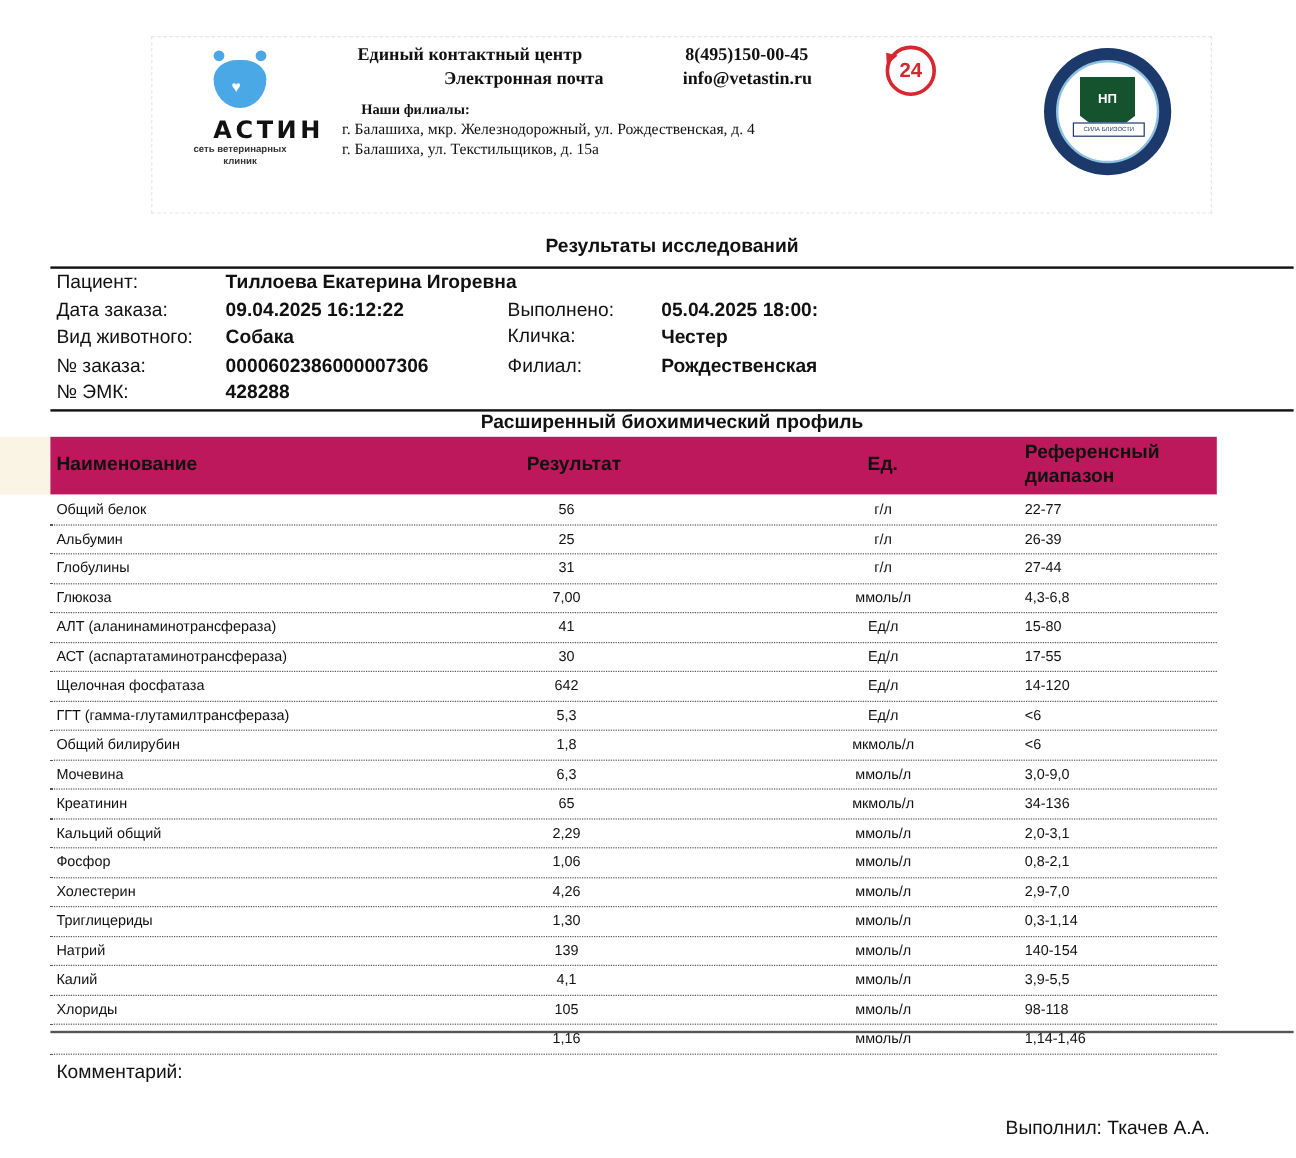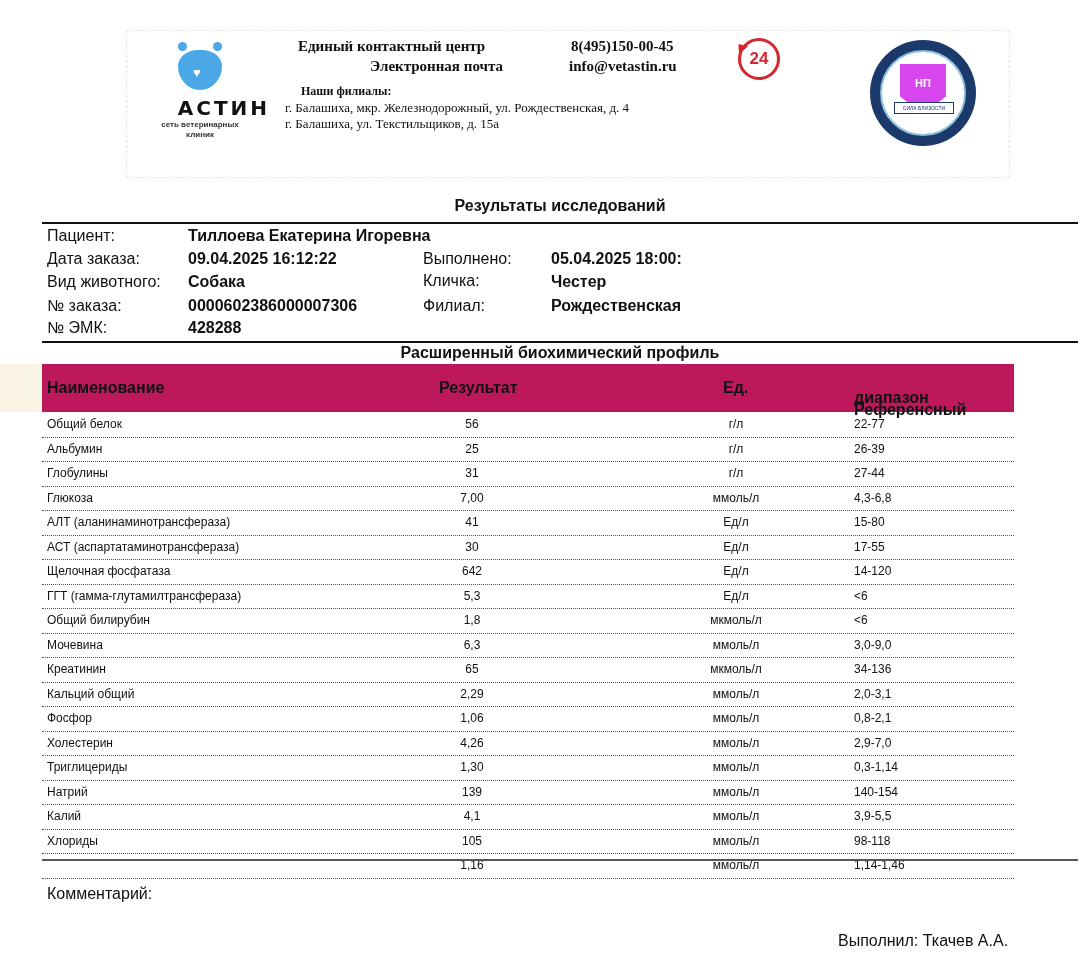--- a/index.html
+++ b/index.html
@@ -19,21 +19,21 @@
   .contact-val { position:absolute; white-space:nowrap; }
   .branches { position:absolute; left:285px; top:84px; font-family:"Liberation Serif", serif; }
   .branches-title { font-weight:bold; font-size:12px; margin-bottom:1px;margin-left:16px; }
   .branch { font-size:13px; line-height:16px; }
 
   .badge24 { position:absolute; left:738px; top:38px; width:42px; height:42px; border:3px solid #d6262e; border-radius:50%; box-sizing:border-box; color:#d6262e; font-weight:bold; font-size:17px; text-align:center; line-height:36px; }
   .badge24:before { content:""; position:absolute; left:-6px; top:2px; border-left:6px solid transparent; border-right:6px solid transparent; border-bottom:8px solid #d6262e; transform:rotate(-40deg); }
 
   .seal { position:absolute; left:870px; top:40px; width:106px; height:106px; border-radius:50%; background:#1b3a6b; box-sizing:border-box; }
   .seal-ring { position:absolute; left:10px; top:10px; width:86px; height:86px; border-radius:50%; background:#ffffff; border:2px solid #8ec1e0; box-sizing:border-box; }
-  .seal-shield { position:absolute; left:30px; top:24px; width:46px; height:50px; background:#d946ef; clip-path:polygon(0 0,100% 0,100% 65%,50% 100%,0 65%); color:#fff; font-size:11px; font-weight:bold; text-align:center; line-height:38px; }
+  .seal-shield { position:absolute; left:30px; top:24px; width:46px; height:50px; background:#14532d; clip-path:polygon(0 0,100% 0,100% 65%,50% 100%,0 65%); color:#fff; font-size:11px; font-weight:bold; text-align:center; line-height:38px; }
   .seal-year { position:absolute; left:0; right:0; top:84px; text-align:center; color:#fff; font-size:7px; font-weight:bold; }
   .seal-ribbon { position:absolute; left:24px; top:62px; width:58px; height:10px; background:#fff; border:1px solid #1b3a6b; font-size:5px; text-align:center; line-height:10px; color:#1b3a6b; }
 
   .doc-title { position:absolute; left:0; width:1120px; top:197px; text-align:center; font-weight:bold; font-size:16px; }
   .rule-thick { position:absolute; left:42px; width:1036px; height:2px; background:#111; }
 
   .info { position:absolute; font-size:16px; white-space:nowrap; }
   .info.b { font-weight:bold; }
 
   .section-title { position:absolute; left:0; width:1120px; top:344px; text-align:center; font-weight:bold; font-size:16px; }
@@ -119,21 +119,21 @@
 <div class="info b" style="left:188px;top:319px;">428288</div>
 
 <div class="rule-thick" style="top:341px;"></div>
 <div class="section-title">Расширенный биохимический профиль</div>
 
 <div class="left-tint"></div>
 <div class="thead">
   <div class="th" style="left:5px;top:15px;">Наименование</div>
   <div class="th" style="left:397px;top:15px;">Результат</div>
   <div class="th" style="left:681px;top:15px;">Ед.</div>
-  <div class="th" style="left:812px;top:5px;margin-top:32px;">Референсный</div>
+  <div class="th" style="left:812px;top:5px;">Референсный</div>
   <div class="th" style="left:812px;top:25px;">диапазон</div>
 </div>
 
 <div class="rows" id="rows">
     <div class="row">
       <div class="cell c-name">Общий белок</div>
       <div class="cell c-res"><span>56</span></div>
       <div class="cell c-unit"><span>г/л</span></div>
       <div class="cell c-ref">22-77</div>
     </div>

